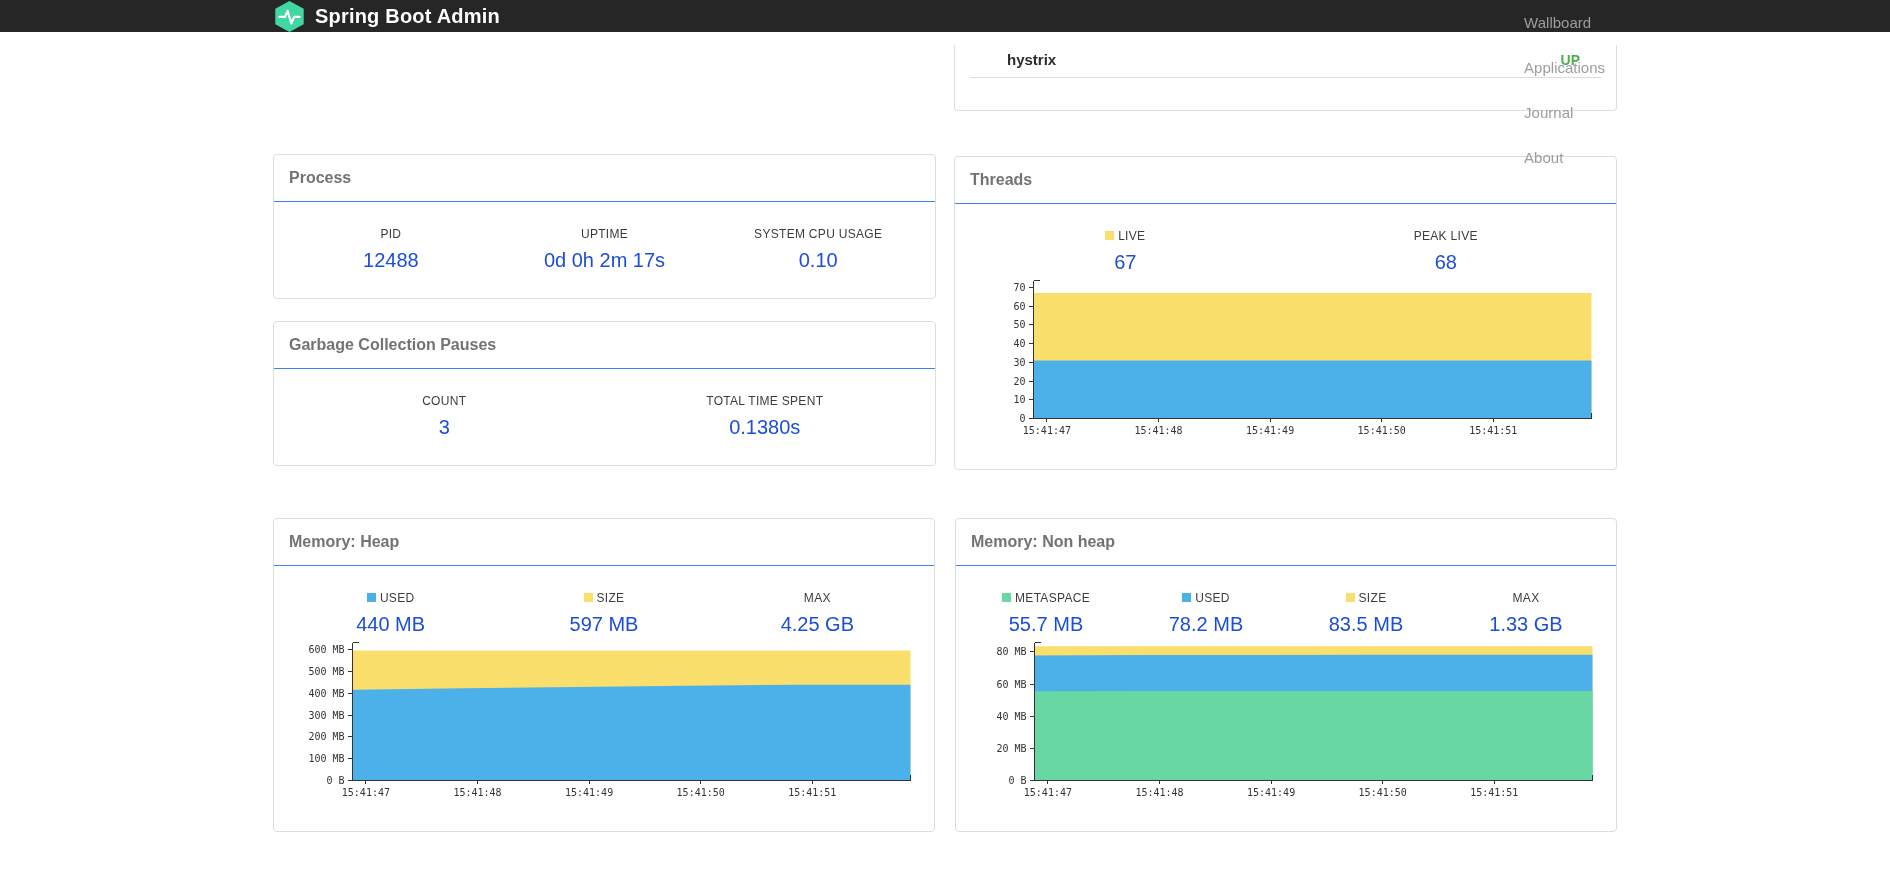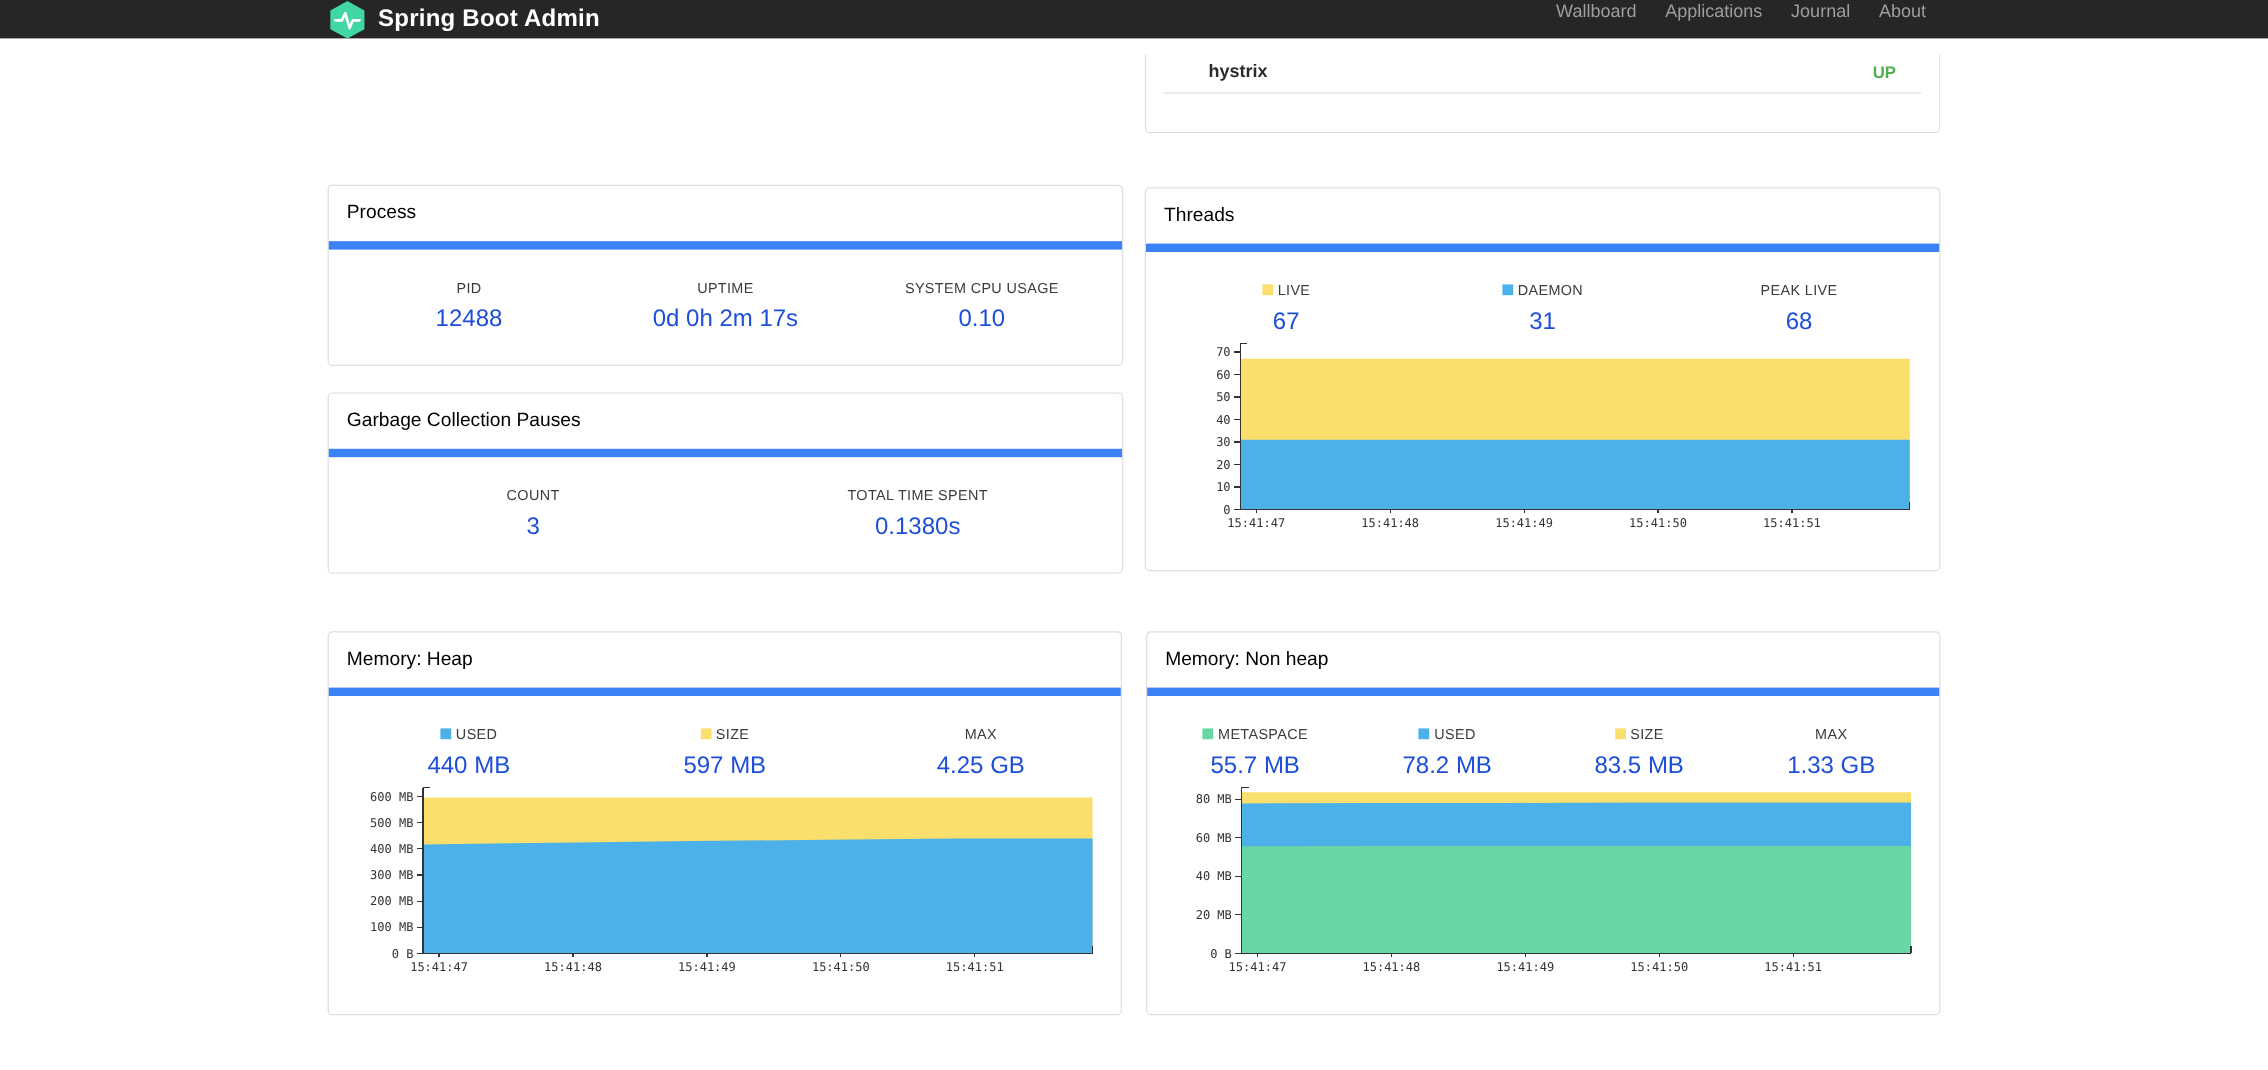--- a/index.html
+++ b/index.html
@@ -12,35 +12,35 @@
   }
   
   .navbar {
     position: fixed; top: 0; left: 0; right: 0; height: 32px;
     background: #262626; z-index: 100;
   }
   .container { width: 1374px; margin: 0 auto; padding: 0 15px; }
   .navbar .container { display: flex; align-items: center; height: 100%; }
   .brand { display: flex; align-items: center; gap: 9px; text-decoration: none; cursor: pointer; }
   .brand-text { color: #ffffff; font-size: 20px; font-weight: bold; letter-spacing: 0.2px; }
-  .nav-links { margin-left: auto; display: flex; align-items: flex-end; height: 100%; }
+  .nav-links { margin-left: auto; display: flex; align-items: flex-start; height: 100%; flex-direction: column; }
   .nav-link {
     color: #9d9d9d; font-size: 15px; text-decoration: none;
     padding: 0 12px; line-height: 45px; cursor: pointer;
   }
   
   .content { padding-top: 45px; }
   .row { display: flex; gap: 18px; }
   .col { width: 722px; }
   .row2 { margin-top: 48px; gap: 20px; }
   
   .panel { background: #fff; border: 1px solid #ddd; border-radius: 4px; }
   .panel-heading {
-    padding: 14px 15px; border-bottom: 7px solid #3b82f6;
-    font-size: 16px; font-weight: normal; color: #000000;
+    padding: 14px 15px; border-bottom: 1px solid #3b82f6;
+    font-size: 16px; font-weight: bold; color: #737373;
   }
   .panel-process { margin-top: 109px; }
   .panel-gc { margin-top: 22px; }
   .panel-threads { margin-top: 45px; }
   
   .panel-partial {
     border-top: none; border-radius: 0 0 4px 4px;
   }
   .app-row {
     margin: 0 15px; padding: 6px 21px 9px 37px;
@@ -134,24 +134,20 @@
         </div>
         <div class="panel-tail"></div>
       </div>
 
       <div class="panel panel-threads">
         <div class="panel-heading">Threads</div>
         <div class="stats legend">
           <div class="stat">
             <div class="stat-label"><span class="sq" style="background: rgb(251, 223, 109);"></span><span>LIVE</span></div>
             <div class="stat-value">67</div>
-          </div>
-          <div class="stat">
-            <div class="stat-label"><span class="sq" style="background: rgb(76, 177, 232);"></span><span>DAEMON</span></div>
-            <div class="stat-value">31</div>
           </div>
           <div class="stat">
             <div class="stat-label">PEAK LIVE</div>
             <div class="stat-value">68</div>
           </div>
         </div>
         <div class="chart-wrap">
             <svg width="640" height="166" viewBox="0 0 640 166">
               <g transform="translate(0.5,0.5)">
                 <polygon points="62.0,17.4 173.6,17.4 285.2,17.4 396.8,17.4 508.4,17.4 620.0,17.4 620,143 62,143" fill="#fbdf6d"></polygon>

